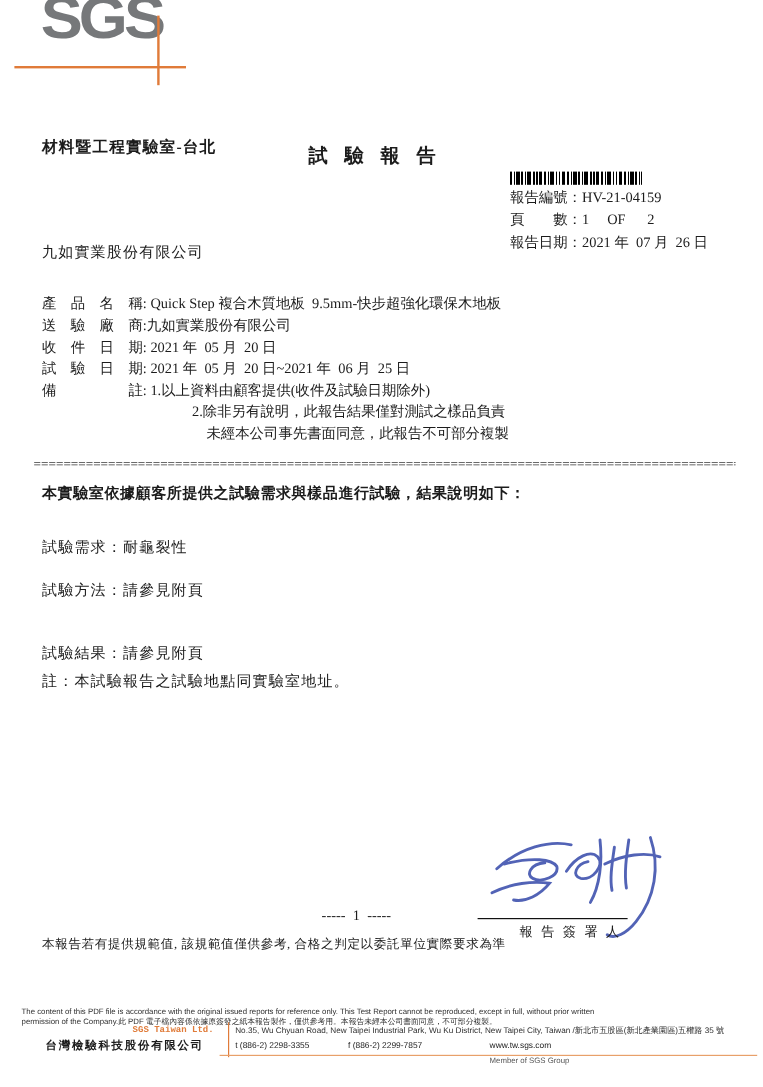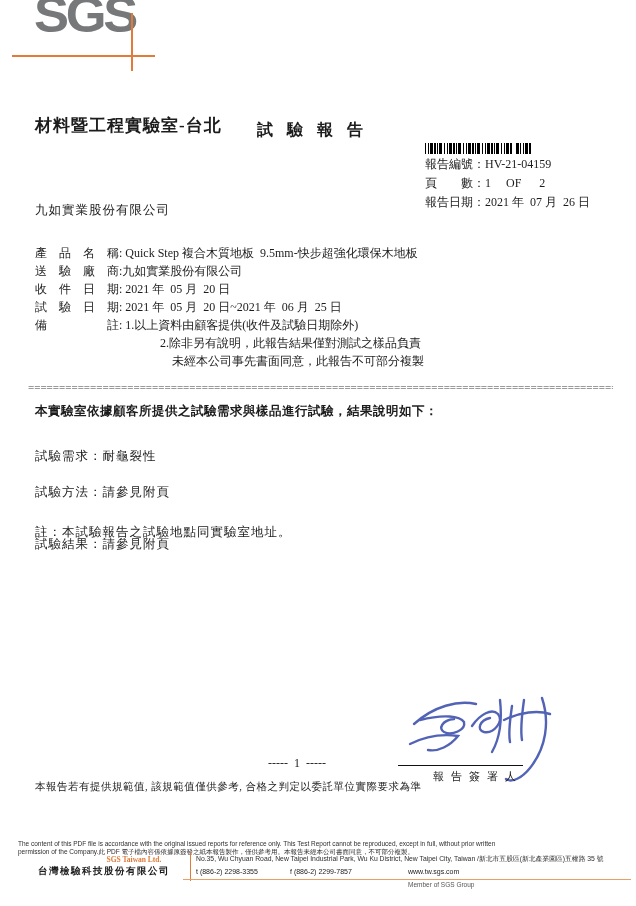--- a/index.html
+++ b/index.html
@@ -6,21 +6,21 @@
   .page{position:relative;width:636px;height:906px;background:#ffffff;overflow:hidden;
         font-family:"Liberation Serif","DejaVu Serif",serif;color:#1c1c1c;padding-left:21px;}
 
   
   .logo-text{position:absolute;left:34px;top:-14px;font-family:"Liberation Sans","DejaVu Sans",sans-serif;
              font-weight:bold;font-size:64px;color:#76787a;letter-spacing:-4px;
              transform:scale(0.82,0.78);transform-origin:left top;}
   .logo-hline{position:absolute;left:12px;top:55px;width:143px;height:2px;background:#e07b39;}
   .logo-vline{position:absolute;left:131px;top:13px;width:2px;height:58px;background:#e07b39;}
 
-  .lab-name{position:absolute;left:35px;top:114px;font-size:17px;font-weight:bold;letter-spacing:1px;}
+  .lab-name{position:absolute;left:35px;top:114px;font-size:13px;font-weight:bold;letter-spacing:1px;}
   .doc-title{position:absolute;left:257px;top:120px;font-size:16px;font-weight:bold;
              letter-spacing:14px;white-space:nowrap;}
 
   
   .barcode{position:absolute;left:425px;top:143px;width:110px;height:11px;
            background:repeating-linear-gradient(90deg,#000 0px,#000 1.5px,#fff 1.5px,#fff 3px,
              #000 3px,#000 4px,#fff 4px,#fff 5px,#000 5px,#000 8px,#fff 8px,#fff 9.5px);}
   .meta{position:absolute;left:425px;top:155px;font-size:12px;line-height:19px;}
   .meta .v{white-space:pre;}
 
@@ -31,34 +31,34 @@
   .info .v{white-space:pre;}
   .remark-line{margin-left:125px;}
   .remark-line.deep{margin-left:137px;}
 
   .separator{position:absolute;left:28px;top:381px;width:585px;height:12px;overflow:hidden;
              font-size:11px;letter-spacing:0;color:#3a3a3a;white-space:nowrap;}
 
   
   .statement{position:absolute;left:35px;top:403px;font-size:12.5px;font-weight:bold;letter-spacing:0.5px;}
   .b-row{position:absolute;left:35px;font-size:12.5px;letter-spacing:1px;}
-  .req{top:448px;} .method{top:484px;} .result{top:520px;margin-top:16px;} .locnote{top:524px;}
+  .req{top:448px;} .method{top:484px;} .result{top:520px;margin-top:16px;} .locnote{top:560px;}
 
   
   .sig-svg{position:absolute;left:400px;top:686px;}
   .sig-line{position:absolute;left:398px;top:765px;width:125px;height:1px;background:#111;}
   .signer{position:absolute;left:433px;top:769px;font-size:11px;letter-spacing:7px;white-space:nowrap;text-align:right;}
   .page-marker{position:absolute;left:268px;top:756px;font-size:12px;white-space:pre;}
   .spec-note{position:absolute;left:35px;top:780px;font-size:10.5px;letter-spacing:0.5px;}
 
   
   .disclaimer{position:absolute;left:18px;top:840px;width:605px;font-family:"Liberation Sans","DejaVu Sans",sans-serif;
               font-size:6.5px;line-height:7.5px;color:#2e2e2e;}
-  .f-name-en{position:absolute;left:90px;top:855px;width:88px;text-align:center;
-             font-family:Liberation Serif, serif;font-size:7.5px;font-weight:bold;color:#e07b39;}
+  .f-name-en{position:absolute;left:90px;top:855px;width:88px;text-align:right;
+             font-family:Liberation Mono, monospace;font-size:7.5px;font-weight:bold;color:#e07b39;}
   .f-name-zh{position:absolute;left:38px;top:865px;font-size:9.5px;font-weight:bold;letter-spacing:1.5px;}
   .f-vline{position:absolute;left:190px;top:852px;width:1px;height:29px;background:#e07b39;}
   .f-hline{position:absolute;left:183px;top:879px;width:448px;height:1px;background:#e8a06a;}
   .f-address{position:absolute;left:196px;top:854px;width:435px;
              font-family:"Liberation Sans","DejaVu Sans",sans-serif;font-size:6.8px;color:#2e2e2e;}
   .f-tel{position:absolute;left:196px;top:868px;font-family:"Liberation Sans","DejaVu Sans",sans-serif;font-size:7px;}
   .f-fax{position:absolute;left:290px;top:868px;font-family:"Liberation Sans","DejaVu Sans",sans-serif;font-size:7px;}
   .f-web{position:absolute;left:408px;top:868px;font-family:"Liberation Sans","DejaVu Sans",sans-serif;font-size:7px;}
   .f-member{position:absolute;left:408px;top:881px;font-family:"Liberation Sans","DejaVu Sans",sans-serif;
             font-size:6.5px;color:#555;}

